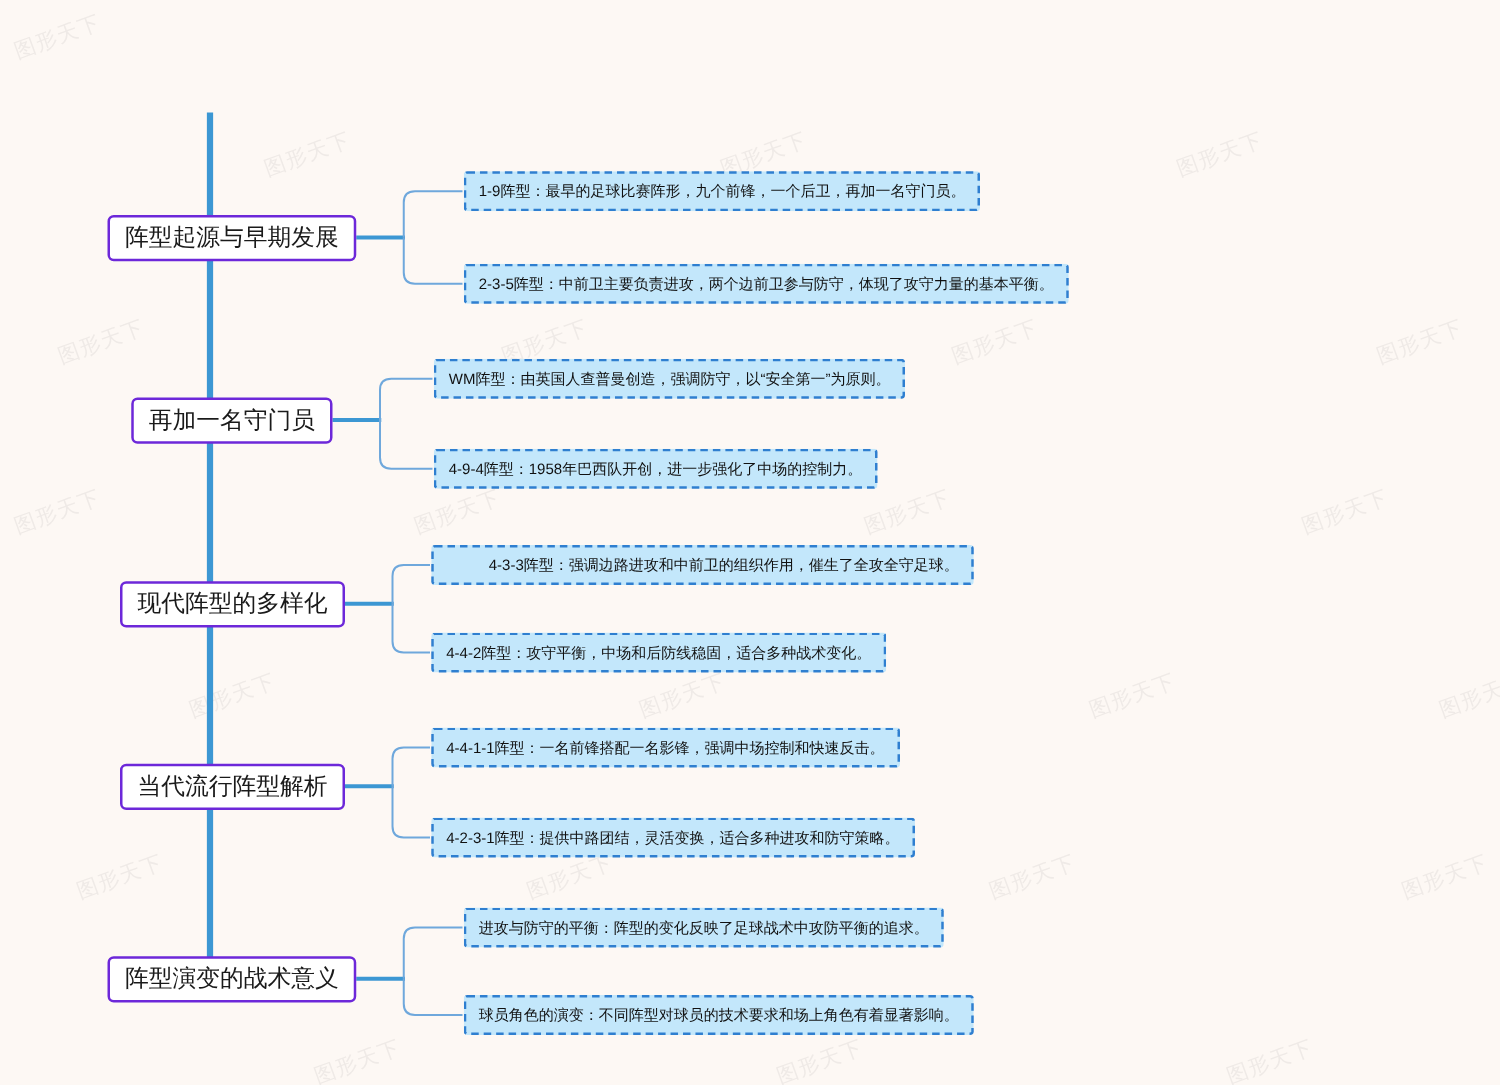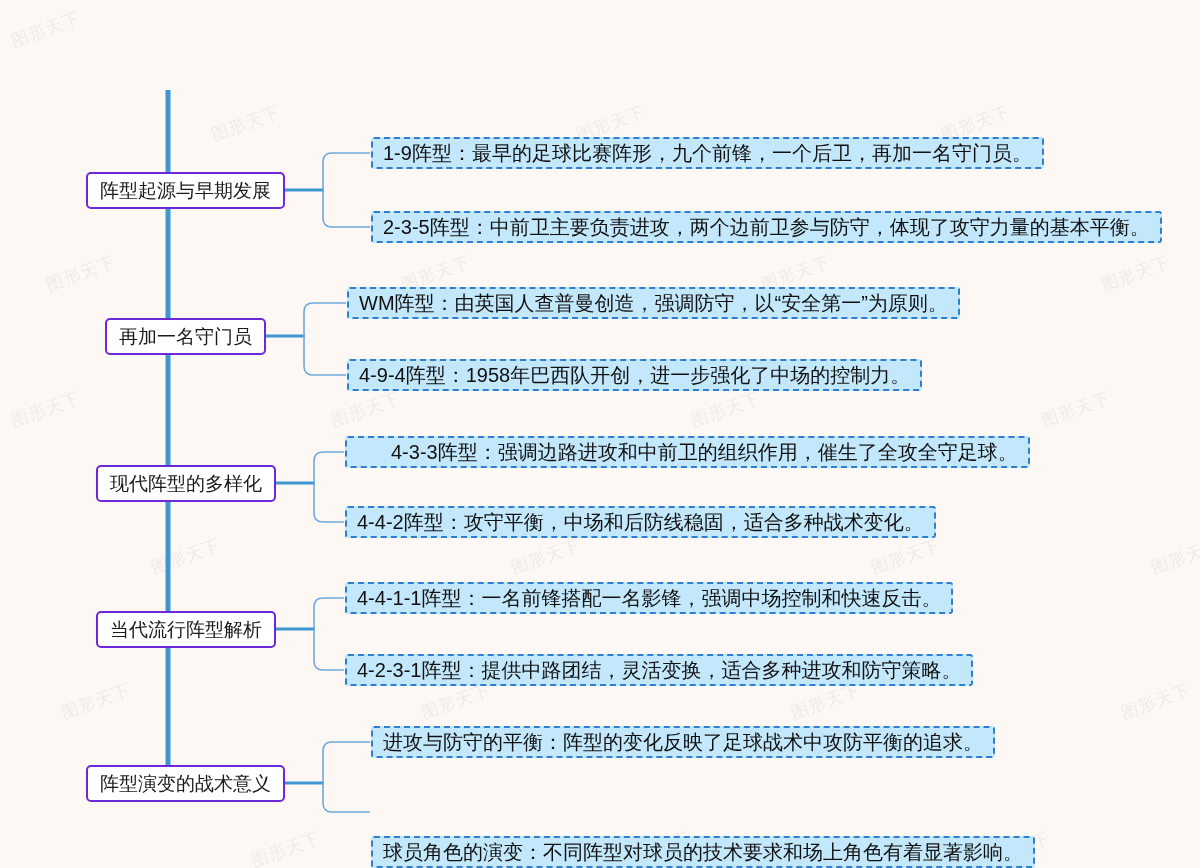--- a/index.html
+++ b/index.html
@@ -86,21 +86,21 @@
     position: absolute;
     height: 32px;
     padding: 0 10px;
     display: flex;
     align-items: center;
     background: #c3e7fb;
     border: 2px dashed #2f7fd0;
     border-radius: 3px;
     box-sizing: border-box;
     color: #111111;
-    font-size: 20px;
+    font-size: 12px;
     line-height: 1;
     white-space: nowrap;
   }
 </style>
 </head>
 <body>
 
 <div id="canvas">
 
   <div id="watermark-layer">
@@ -185,18 +185,18 @@
       </div>
       <div class="leaf-node" style="left: 345px; top: 654px;">
         <span>4-2-3-1阵型：提供中路团结，灵活变换，适合多种进攻和防守策略。</span>
       </div>
       <div class="branch-node" style="left: 86px; top: 764.5px;">
         <span>阵型演变的战术意义</span>
       </div>
       <div class="leaf-node" style="left: 371px; top: 726px;">
         <span>进攻与防守的平衡：阵型的变化反映了足球战术中攻防平衡的追求。</span>
       </div>
-      <div class="leaf-node" style="left: 371px; top: 796px; margin-top: 40px;">
+      <div class="leaf-node" style="left: 371px; top: 796px;">
         <span>球员角色的演变：不同阵型对球员的技术要求和场上角色有着显著影响。</span>
       </div>
     </div>
 
 </div>
 
 </body></html>

